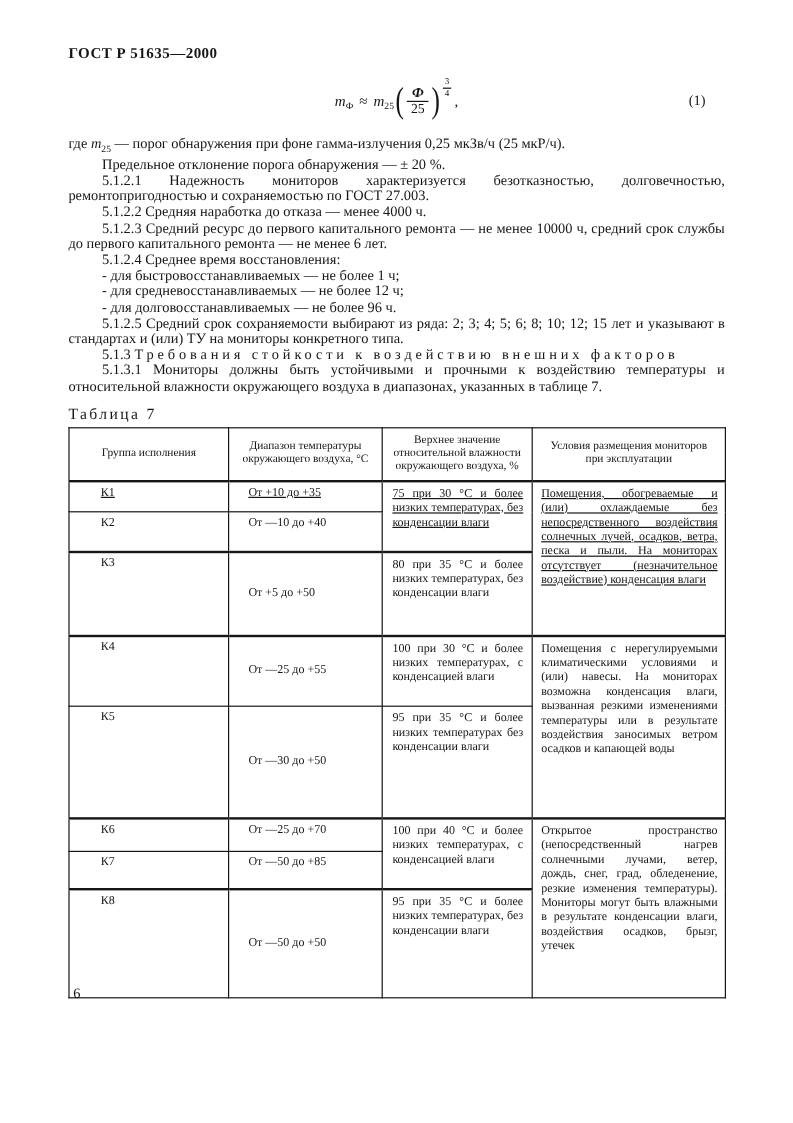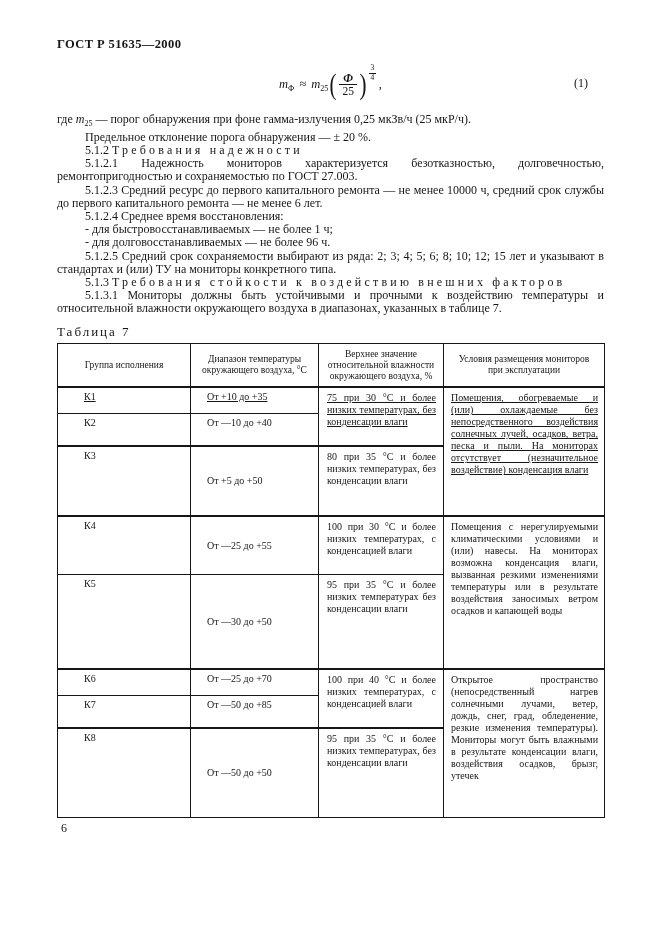--- a/index.html
+++ b/index.html
@@ -67,25 +67,26 @@
         <span class="efnum">3</span>
         <span class="efden">4</span>
       </span>
       <span class="trail-comma">,</span>
     </span>
     <span class="eq-num" style="right:16px;position:absolute;">(1)</span>
   </div>
 
   <p><span>где </span><i><span>m</span><sub style="font-style:normal;font-size:8px;">25</sub></i><span> — порог обнаружения при фоне гамма-излучения 0,25 мкЗв/ч (25 мкР/ч).</span></p>
   <p class="indent">Предельное отклонение порога обнаружения — ± 20 %.</p>
-  <p class="indent"><span>5.1.2</span> <span class="lsp">Требования надежности</span></p>
   <p class="indent">5.1.2.1 Надежность мониторов характеризуется безотказностью, долговечностью, ремонтопригодностью и сохраняемостью по ГОСТ 27.003.</p>
+  <p class="indent">5.1.2.2 Средняя наработка до отказа — менее 4000 ч.</p>
   <p class="indent">5.1.2.3 Средний ресурс до первого капитального ремонта — не менее 10000 ч, средний срок службы до первого капитального ремонта — не менее 6 лет.</p>
   <p class="indent">5.1.2.4 Среднее время восстановления:</p>
   <p class="indent">- для быстровосстанавливаемых — не более 1 ч;</p>
+  <p class="indent">- для средневосстанавливаемых — не более 12 ч;</p>
   <p class="indent">- для долговосстанавливаемых — не более 96 ч.</p>
   <p class="indent">5.1.2.5 Средний срок сохраняемости выбирают из ряда: 2; 3; 4; 5; 6; 8; 10; 12; 15 лет и указывают в стандартах и (или) ТУ на мониторы конкретного типа.</p>
   <p class="indent"><span>5.1.3</span> <span class="lsp">Требования стойкости к воздействию внешних факторов</span></p>
   <p class="indent">5.1.3.1 Мониторы должны быть устойчивыми и прочными к воздействию температуры и относительной влажности окружающего воздуха в диапазонах, указанных в таблице 7.</p>
 
   <p class="tbl-label">Таблица 7</p>
 
   <table class="gost">
     <colgroup>
       <col style="width:133px">

